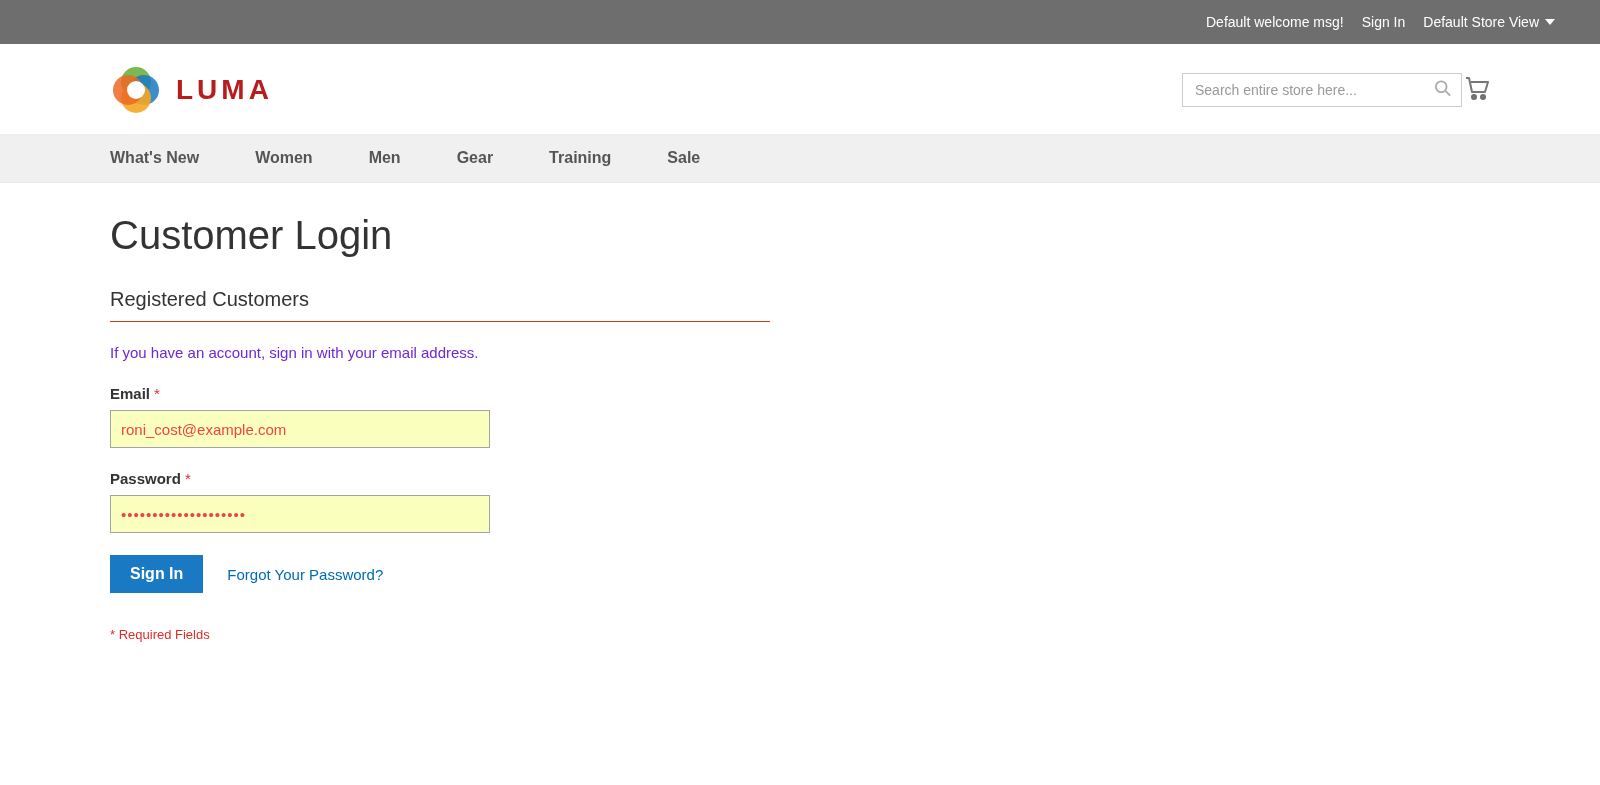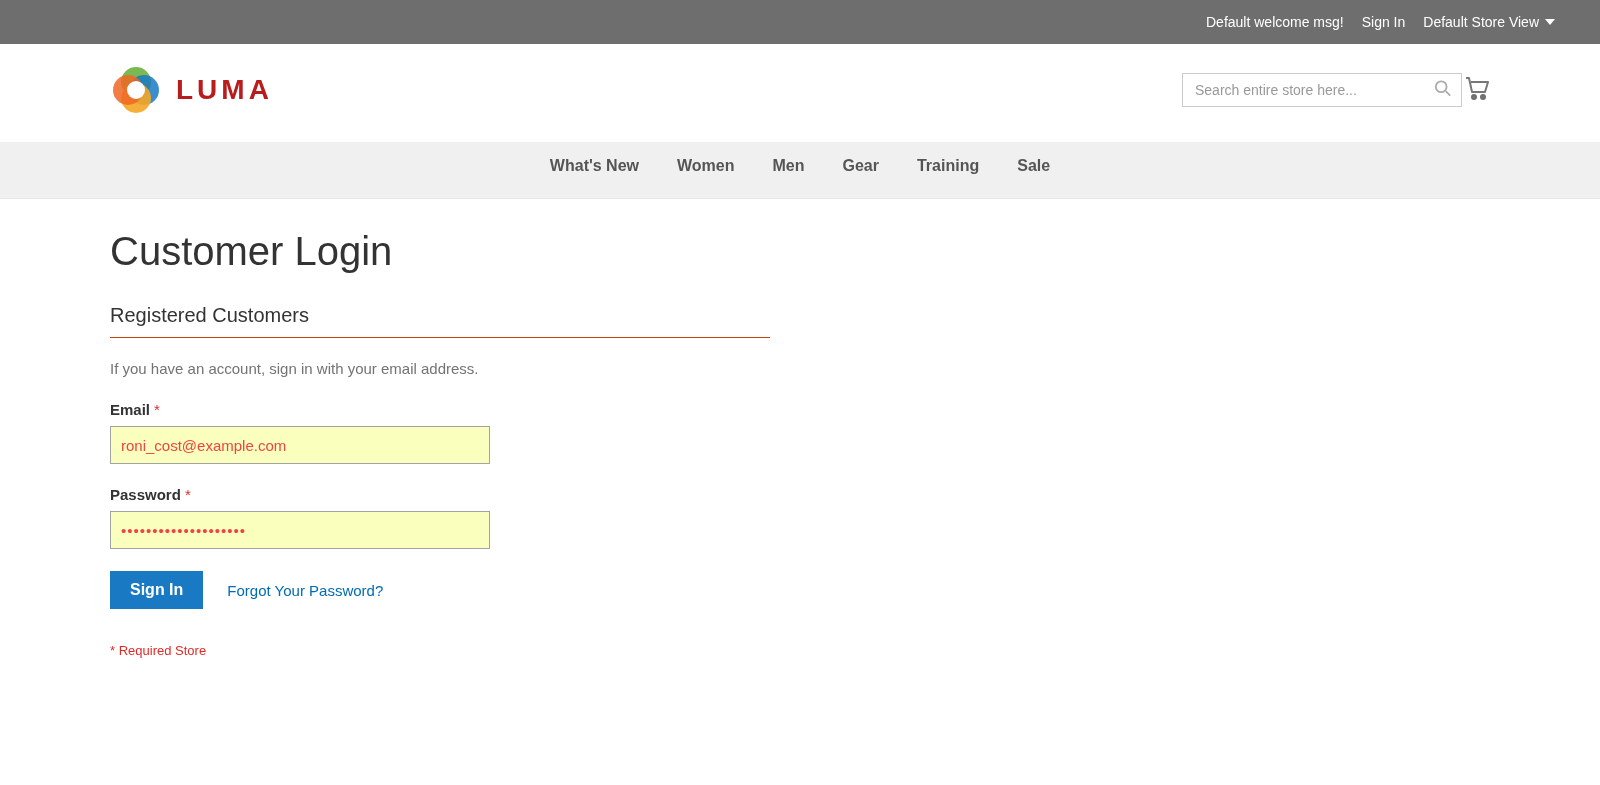--- a/index.html
+++ b/index.html
@@ -17,33 +17,33 @@
     .logo-text { font-size: 28px; font-weight: 600; letter-spacing: 4px; color: #b91c1c; }
     .header-right { display: flex; align-items: center; gap: 2px; }
     .search-box { position: relative; }
     .search-input { width: 280px; height: 34px; border: 1px solid #ccc; padding: 0 36px 0 12px; font-size: 14px; color: #333; }
     .search-input::placeholder { color: #999; }
     .search-btn { position: absolute; right: 6px; top: 50%; transform: translateY(-50%); background: none; border: none; cursor: pointer; padding: 4px; }
     .search-icon { width: 18px; height: 18px; fill: #aaa; }
     .cart-icon { width: 26px; height: 26px; fill: none; stroke: #6e6e6e; stroke-width: 2; cursor: pointer; }
     
     .nav-sections { background: #f0f0f0; border-bottom: 1px solid #e8e8e8; }
-    .nav-inner { max-width: 1380px; margin: 8px auto; display: flex; gap: 38px; padding: 15px 0; justify-content: center; }
+    .nav-inner { max-width: 1380px; margin: 0 auto; display: flex; gap: 56px; padding: 15px 0; }
     .nav-item { font-size: 16px; font-weight: 600; color: #555; text-decoration: none; cursor: pointer; }
     
     .page-main { max-width: 1380px; margin: 0 auto; padding: 30px 0; }
     .page-title { font-size: 40px; font-weight: 300; color: #333; margin-bottom: 30px; }
     
     .highlight-box { border: 3px solid #e22626; padding: 8px; margin-bottom: 12px; display: inline-block; width: 490px; position: absolute; z-index: 2; }
     .message-wrap { position: relative; }
     .message-notice { background: #fdf0d5; padding: 14px 18px; display: flex; align-items: center; gap: 14px; color: #6f4400; font-size: 14px; margin-bottom: 22px; width: 100%; }
     .warning-tri { width: 20px; height: 18px; }
     
     .block-title { font-size: 20px; font-weight: 400; color: #333; border-bottom: 1px solid #c2410c; padding-bottom: 10px; margin-bottom: 22px; max-width: 660px; }
-    .block-note { font-size: 15px; color: #737373; margin-bottom: 24px; }
+    .block-note { font-size: 15px; color: #6d28d9; margin-bottom: 24px; }
     
     .field { margin-bottom: 22px; }
     .field-label { display: block; font-size: 15px; font-weight: 600; color: #333; margin-bottom: 8px; }
     .req-star { color: #e02b27; margin-left: 4px; font-weight: 400; }
     .field-input { width: 380px; height: 38px; border: 1px solid #a3a3a3; background: #faffbd; padding: 0 10px; font-size: 15px; color: #ef4444; }
     .field-input[type="password"] { letter-spacing: 1px; }
     
     .actions { display: flex; align-items: center; gap: 24px; margin-bottom: 34px; }
     .btn-primary { background: #1979c3; color: #fff; border: none; padding: 10px 20px; font-size: 16px; font-weight: 600; cursor: pointer; }
     .link-forgot { color: #006bb4; font-size: 15px; text-decoration: none; cursor: pointer; }
@@ -127,14 +127,14 @@
       <span>Password</span><span class="req-star">*</span>
     </label>
     <input class="field-input" type="password" value="••••••••••••••••••••" style="">
   </div>
 
   <div class="actions">
     <button class="btn-primary">Sign In</button>
     <a class="link-forgot">Forgot Your Password?</a>
   </div>
 
-  <div class="required-note">* Required Store</div>
+  <div class="required-note">* Required Fields</div>
 </main>
 
 </body></html>

